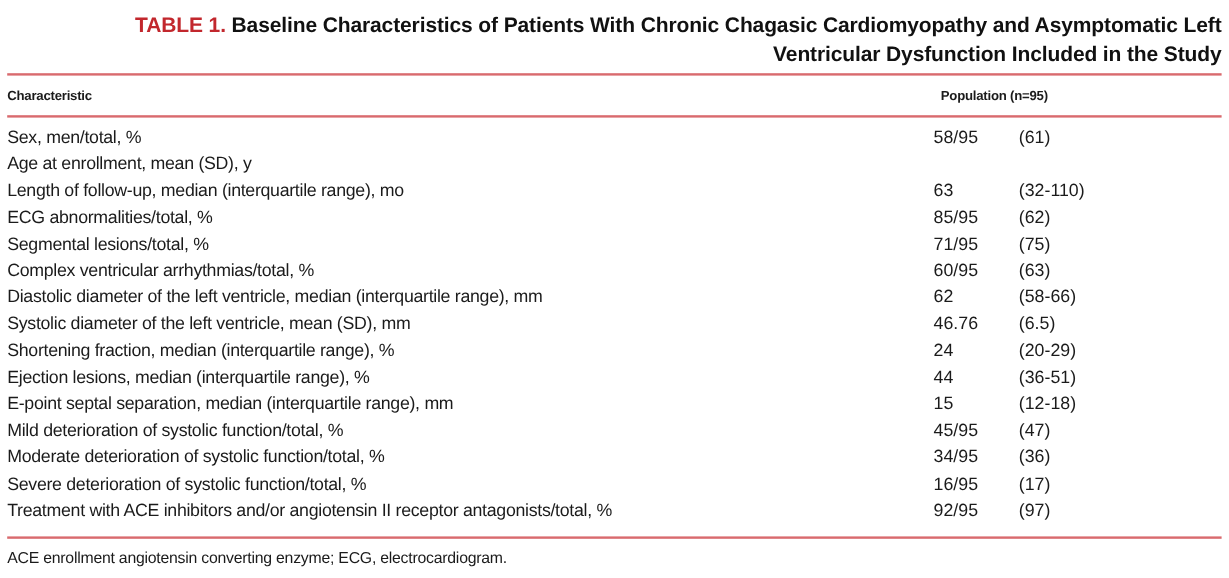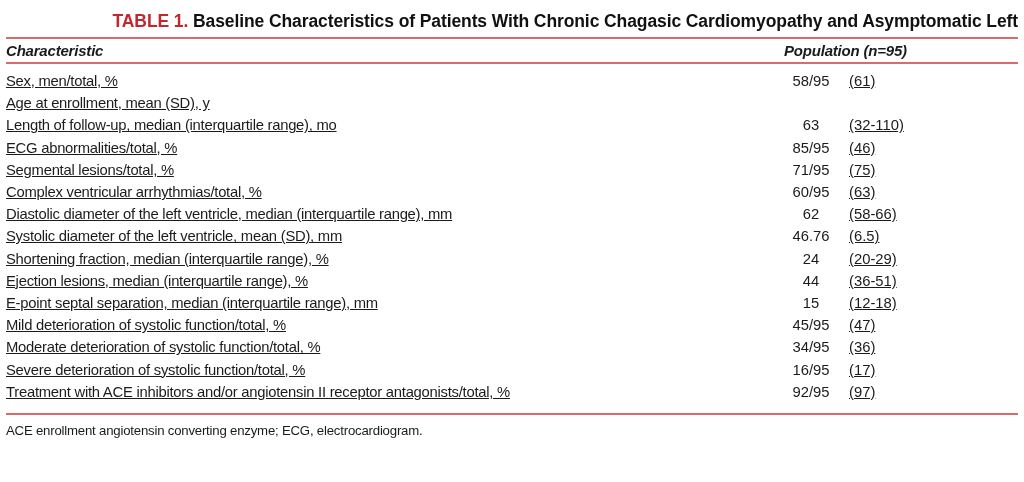--- a/index.html
+++ b/index.html
@@ -20,52 +20,53 @@
   .table-label { color: #c2272d; }
 
   
   .rule { height: 2px; background: #d96a6e; border: none; }
   .rule-top { margin-top: 4px; }
 
   
   .thead {
     display: grid; grid-template-columns: 1fr 240px;
     align-items: center;
-    height: 23px;
-    font-size: 15px; font-weight: bold; letter-spacing: -0.2px; font-style: italic;
+    height: 33px;
+    font-size: 11px; font-weight: bold; letter-spacing: -0.2px;
   }
   .thead .col-pop { padding-left: 6px; }
 
   
-  .tbody { padding: 6px 0 10px 0; text-decoration: underline; }
+  .tbody { padding: 6px 0 10px 0; }
   .row {
     display: grid; grid-template-columns: 1fr 240px;
     line-height: 22.2px;
     font-size: 14.8px; letter-spacing: -0.25px;
   }
   .row .val .num {
-    display: inline-block; width: 66px; text-align: center;
+    display: inline-block; width: 66px; text-align: left;
     letter-spacing: 0;
   }
   .row .val .paren { margin-left: 5px; letter-spacing: 0; }
 
   
   .footnote {
     margin-top: 8px;
     font-size: 13.2px; letter-spacing: -0.2px;
   }
 </style>
 </head>
 <body>
 
 <div class="page">
 
   <div class="title">
     <span class="table-label">TABLE 1.</span>
     <span>Baseline Characteristics of Patients With Chronic Chagasic Cardiomyopathy and Asymptomatic Left</span><br>
+    <span>Ventricular Dysfunction Included in the Study</span>
   </div>
 
   <div class="rule rule-top"></div>
 
   <div class="thead">
     <div class="col-char">Characteristic</div>
     <div class="col-pop">Population (n=95)</div>
   </div>
 
   <div class="rule"></div>
@@ -81,21 +82,21 @@
       <div class="lbl">Age at enrollment, mean (SD), y</div>
     </div>
 
     <div class="row">
       <div class="lbl">Length of follow-up, median (interquartile range), mo</div>
       <div class="val"><span class="num">63</span><span class="paren">(32-110)</span></div>
     </div>
 
     <div class="row">
       <div class="lbl">ECG abnormalities/total, %</div>
-      <div class="val"><span class="num">85/95</span><span class="paren">(46)</span></div>
+      <div class="val"><span class="num">85/95</span><span class="paren">(62)</span></div>
     </div>
 
     <div class="row">
       <div class="lbl">Segmental lesions/total, %</div>
       <div class="val"><span class="num">71/95</span><span class="paren">(75)</span></div>
     </div>
 
     <div class="row">
       <div class="lbl">Complex ventricular arrhythmias/total, %</div>
       <div class="val"><span class="num">60/95</span><span class="paren">(63)</span></div>

